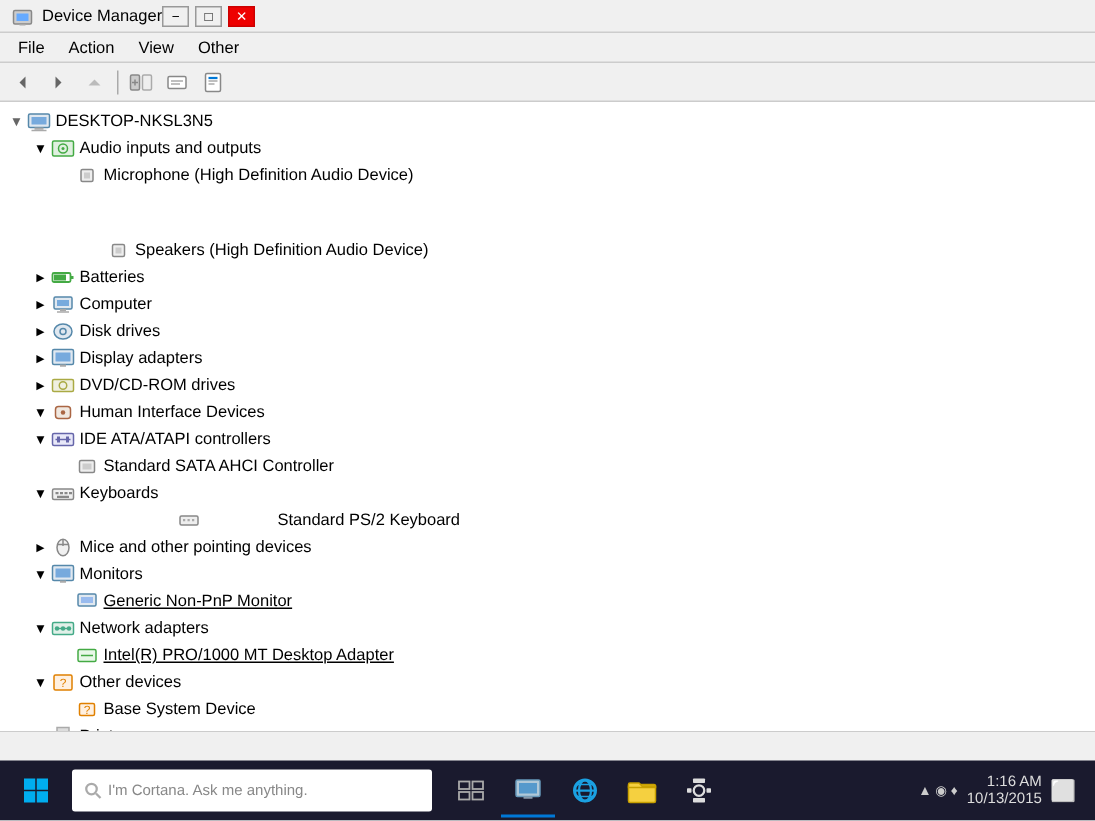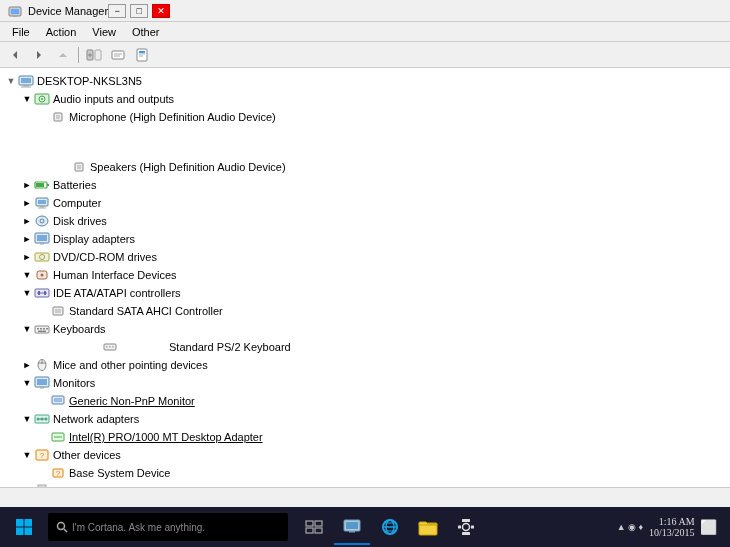--- a/index.html
+++ b/index.html
@@ -163,21 +163,21 @@
       width: 40px;
       height: 36px;
       display: flex;
       align-items: center;
       justify-content: center;
     }
     .taskbar-search {
       flex: 1;
       max-width: 240px;
       height: 28px;
-      background: #000000;
+      background: #ffffff;
       border: none;
       border-radius: 2px;
       display: flex;
       align-items: center;
       padding: 12px 8px;
       color: #aaa;
       font-size: 11px;
     }
     .taskbar-middle {
       display: flex;
@@ -196,21 +196,20 @@
       margin-left: auto;
       display: flex;
       align-items: center;
       gap: 6px;
       padding-right: 8px;
       color: #ddd;
       font-size: 10px;
     }
     .taskbar-time {
       text-align: right;
-      font-family: Liberation Serif, serif;
     }
     .taskbar-app {
       width: 36px;
       height: 36px;
       display: flex;
       align-items: center;
       justify-content: center;
       border-bottom: 2px solid #0078d7;
     }
   </style>
@@ -422,21 +421,21 @@
             <rect x="1" y="4" width="14" height="7" rx="1" fill="#f0f0f0" stroke="#888" stroke-width="1"></rect>
             <rect x="3" y="6" width="2" height="1.5" fill="#888"></rect>
             <rect x="6" y="6" width="2" height="1.5" fill="#888"></rect>
             <rect x="9" y="6" width="2" height="1.5" fill="#888"></rect>
             <rect x="12" y="6" width="2" height="1.5" fill="#888"></rect>
             <rect x="4" y="8.5" width="8" height="1.5" fill="#888"></rect>
           </svg>
         </span>
         <span class="item-label">Keyboards</span>
       </div>
-      <div class="tree-item" style="padding-left: 40px; gap: 48px;">
+      <div class="tree-item" style="padding-left: 56px; gap: 48px;">
         <span class="expand-icon"></span>
         <span class="item-icon">
           <svg width="16" height="14" viewBox="0 0 16 14">
             <rect x="2" y="4" width="12" height="6" rx="1" fill="#eee" stroke="#888" stroke-width="1"></rect>
             <rect x="4" y="6" width="1.5" height="1.5" fill="#aaa"></rect>
             <rect x="7" y="6" width="1.5" height="1.5" fill="#aaa"></rect>
             <rect x="10" y="6" width="1.5" height="1.5" fill="#aaa"></rect>
           </svg>
         </span>
         <span class="item-label">Standard PS/2 Keyboard</span>

